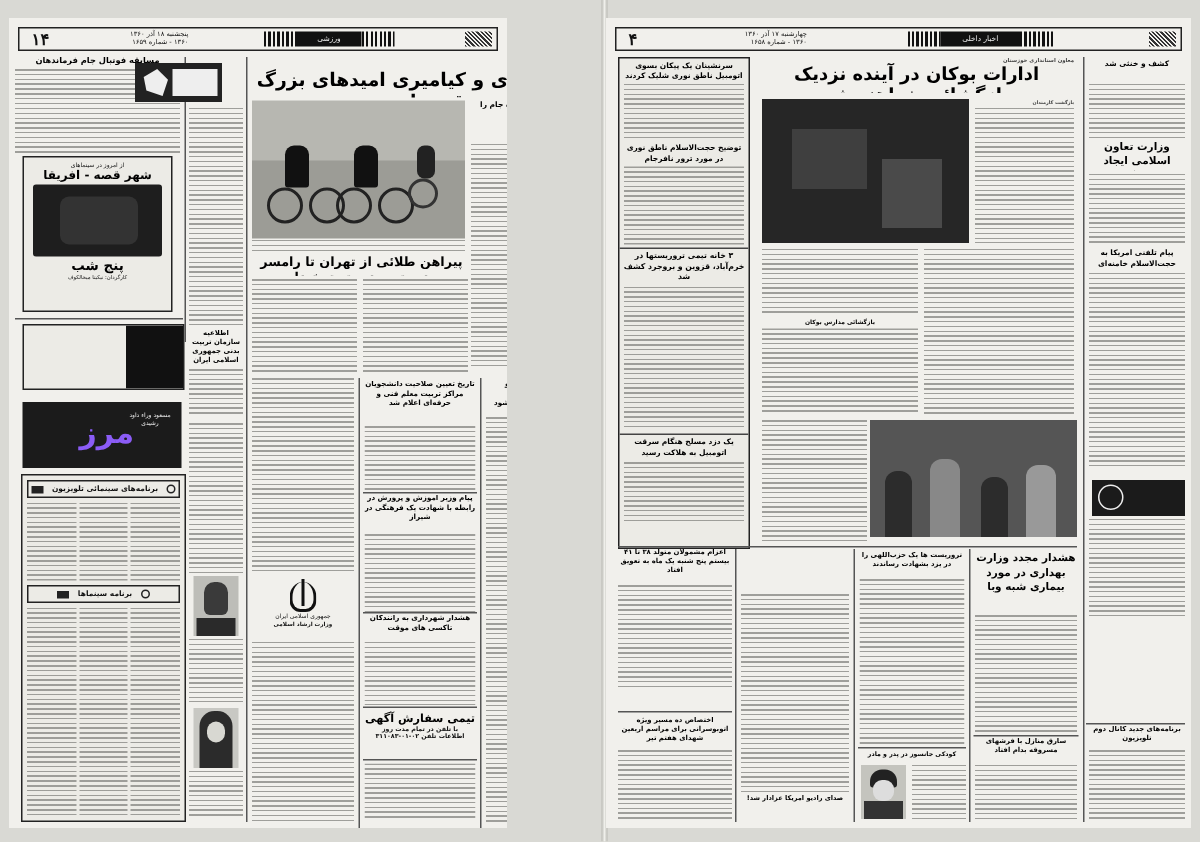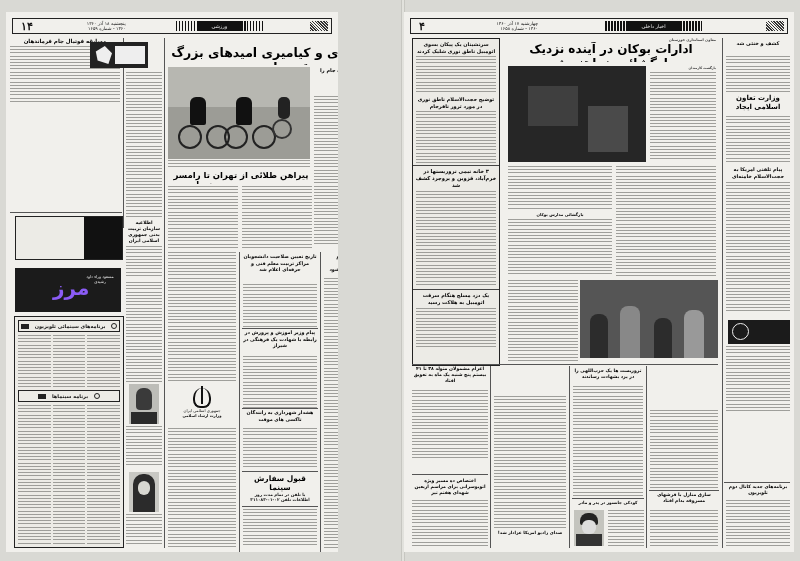--- a/index.html
+++ b/index.html
@@ -49,20 +49,29 @@
 
   <div class="col" style="left:4px;top:26px;width:110px;height:32px;">
     <div class="h-big sm" style="font-size:5.5px;">مسابقه فوتبال جام فرماندهان</div>
     <div class="filler" style="height:24px;margin-top:2px;"></div>
   </div>
   <div class="rule-v" style="left:117px;top:26px;height:190px;"></div>
   <div class="col" style="left:4px;top:60px;width:110px;height:30px;">
     <div class="filler" style="height:30px;"></div>
   </div>
 
+  <div class="ad-box" style="left:9px;top:92px;width:100px;height:104px;">
+    <div style="font-size:4px;margin-top:2px;">از امروز در سینماهای</div>
+    <div class="h-big" style="font-size:8px;">شهر قصه - افریقا</div>
+    <div style="margin:2px 6px;height:48px;background:#1e1e1e;border-radius:2px;position:relative;">
+      <div style="position:absolute;left:18px;top:8px;width:52px;height:32px;background:#333;border-radius:6px;"></div>
+    </div>
+    <div class="h-big" style="font-size:9px;">پنج شب</div>
+    <div style="font-size:3.6px;">کارگردان: نیکیتا میخالکوف</div>
+  </div>
 
   <div class="rule-h" style="left:4px;top:200px;width:112px;"></div>
   <div class="ad-box" style="left:9px;top:204px;width:108px;height:44px;display:flex;">
     <div style="width:38px;background:#111;"></div>
   </div>
 
   <div class="ad-dark" style="left:9px;top:256px;width:106px;height:44px;">
     <div class="h-big" style="color:#8b5cf6;font-size:20px;position:absolute;left:38px;top:8px;">مرز</div>
     <div style="position:absolute;right:4px;top:6px;font-size:4px;width:34px;">مسعود وراء  داود رشیدی</div>
   </div>
@@ -196,21 +205,21 @@
   </div>
   <div class="rule-h" style="left:236px;top:396px;width:76px;"></div>
   <div class="col" style="left:237px;top:398px;width:74px;height:16px;">
     <div class="h-big" style="font-size:4.8px;line-height:6.5px;">هشدار شهرداری به رانندگان تاکسی های موقت</div>
   </div>
   <div class="col" style="left:237px;top:416px;width:74px;height:42px;">
     <div class="filler" style="height:42px;"></div>
   </div>
   <div class="rule-h" style="left:236px;top:459px;width:76px;"></div>
   <div class="col" style="left:237px;top:462px;width:74px;height:30px;text-align:center;direction:rtl;">
-    <div class="h-big" style="font-size:7.5px;">قبول سفارش سینما</div>
+    <div class="h-big" style="font-size:7.5px;">تیمی سفارش آگهی</div>
     <div style="font-size:4.2px;font-weight:bold;">با تلفن در تمام مدت روز</div>
     <div style="font-size:4.2px;font-weight:bold;">اطلاعات تلفن ۰۲-۰۱-۳۱۱۰۸۳</div>
   </div>
   <div class="rule-h" style="left:236px;top:494px;width:76px;"></div>
   <div class="col" style="left:237px;top:497px;width:74px;height:38px;">
     <div class="filler" style="height:38px;"></div>
   </div>
 </div>
 
 <div class="page right">
@@ -338,20 +347,23 @@
   <div class="photo" style="left:170px;top:498px;width:30px;height:36px;background:#c4c4be;">
     <div style="position:absolute;left:6px;top:3px;width:18px;height:12px;background:#222;border-radius:8px 8px 2px 2px;"></div>
     <div style="position:absolute;left:8px;top:10px;width:14px;height:14px;background:#ddd;border-radius:6px;"></div>
     <div style="position:absolute;left:2px;top:24px;width:26px;height:12px;background:#333;"></div>
   </div>
   <div class="col" style="left:204px;top:498px;width:36px;height:36px;">
     <div class="filler" style="height:36px;"></div>
   </div>
 
   <div class="rule-v" style="left:242px;top:354px;height:182px;"></div>
+  <div class="col" style="left:246px;top:356px;width:68px;height:40px;">
+    <div class="h-big" style="font-size:7px;line-height:9.5px;">هشدار مجدد وزارت بهداری در مورد بیماری شبه وبا</div>
+  </div>
   <div class="col" style="left:246px;top:398px;width:68px;height:78px;">
     <div class="filler" style="height:78px;"></div>
   </div>
   <div class="rule-h" style="left:245px;top:478px;width:70px;"></div>
   <div class="col" style="left:246px;top:480px;width:68px;height:16px;">
     <div class="h-big" style="font-size:4.6px;line-height:6px;">سارق منازل با فرشهای مسروقه بدام افتاد</div>
   </div>
   <div class="col" style="left:246px;top:498px;width:68px;height:36px;">
     <div class="filler" style="height:36px;"></div>
   </div>

